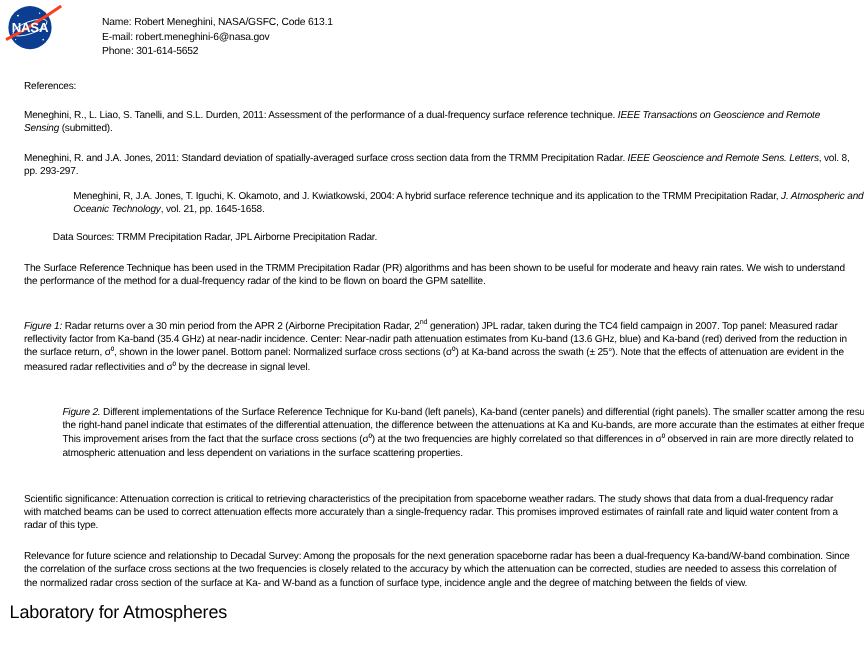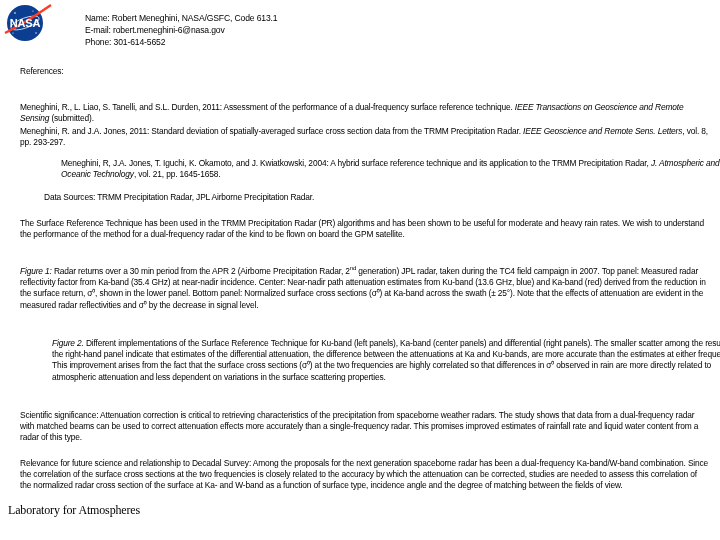--- a/index.html
+++ b/index.html
@@ -2,30 +2,30 @@
 <html><head>
 <meta charset="utf-8">
 <style>
   html, body { margin:0; padding:0; background:#ffffff; }
   body { width:720px; height:540px; position:relative; overflow:hidden;
          font-family:"Liberation Sans", sans-serif; color:#000; font-size:8.4px; line-height:11.2px; letter-spacing:-0.15px; }
   .logo { position:absolute; left:3px; top:3px; width:50px; height:40px; }
   .contact { position:absolute; left:85px; top:12px; font-size:8.6px; line-height:12px; }
   .block { position:absolute; left:20px; width:690px; }
   .refs-label { top:66px; }
-  .ref1 { top:90px;margin-top:12px; }
+  .ref1 { top:90px; }
   .ref2 { top:126px; }
   .ref3 { top:158px;margin-left:41px; }
   .datasrc { top:192px;margin-left:24px; }
   .tech { top:218px; }
   .fig1 { top:266px; }
   .fig2 { top:338px;margin-left:32px; }
   .sci { top:410px; }
   .rel { top:458px; }
-  .lab { position:absolute; left:8px; top:505px; font-size:12px;font-family:Liberation Serif, serif; }
+  .lab { position:absolute; left:8px; top:505px; font-size:15px; }
   i { font-style:italic; }
   sup { font-size:6px; line-height:0; vertical-align:super; }
 </style>
 </head>
 <body>
 
 <svg class="logo" viewBox="0 0 50 40">
   <circle cx="22" cy="20" r="18" fill="#0b3d91"></circle>
   <circle cx="12" cy="10" r="0.8" fill="#fff"></circle>
     <circle cx="30" cy="8" r="0.6" fill="#fff"></circle>

